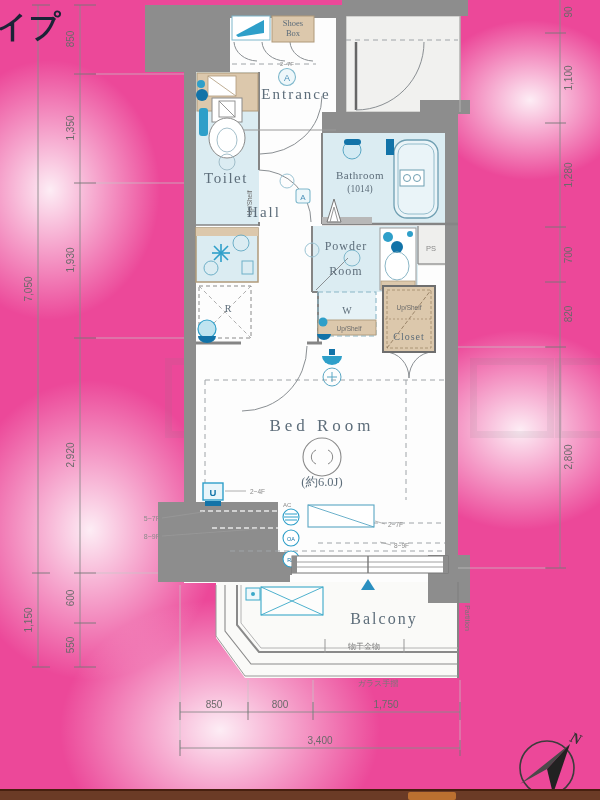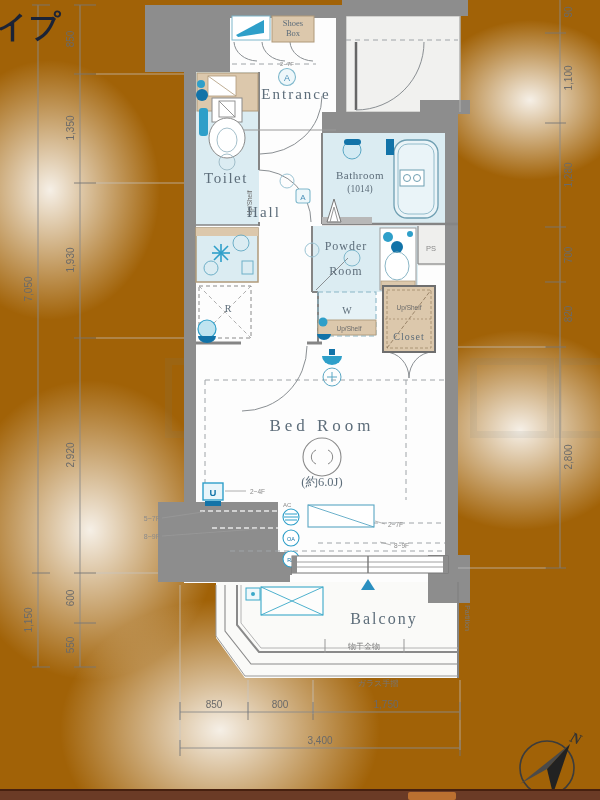--- a/index.html
+++ b/index.html
@@ -1,17 +1,17 @@
 <!DOCTYPE html>
 <html><head>
 <meta charset="utf-8">
 <style>
   html,body{margin:0;padding:0;}
   #canvas{position:relative;width:600px;height:800px;overflow:hidden;
-    background:#a16207;font-family:"Liberation Sans",sans-serif;}
+    background:#ec4899;font-family:"Liberation Sans",sans-serif;}
   .cloud{position:absolute;border-radius:50%;background:radial-gradient(closest-side,rgba(255,255,255,.9),rgba(255,255,255,0));}
   .ghostbox{position:absolute;border:7px solid rgba(120,125,130,.10);}
   #typeLabel{position:absolute;left:-4px;top:6px;font-size:31px;font-weight:bold;
     color:#1b2336;letter-spacing:1px;z-index:5;}
   #planSvg{position:absolute;left:0;top:0;z-index:3;}
   #footerBar{position:absolute;left:0;top:789px;width:600px;height:11px;
     background:#6b3b26;border-top:2px solid #47200f;z-index:6;}
   #footerLogo{position:absolute;left:408px;top:1px;width:48px;height:8px;
     background:#c97a33;border-radius:2px;opacity:.85;}
   .sv-serif{font-family:"Liberation Serif","DejaVu Serif",serif;}

